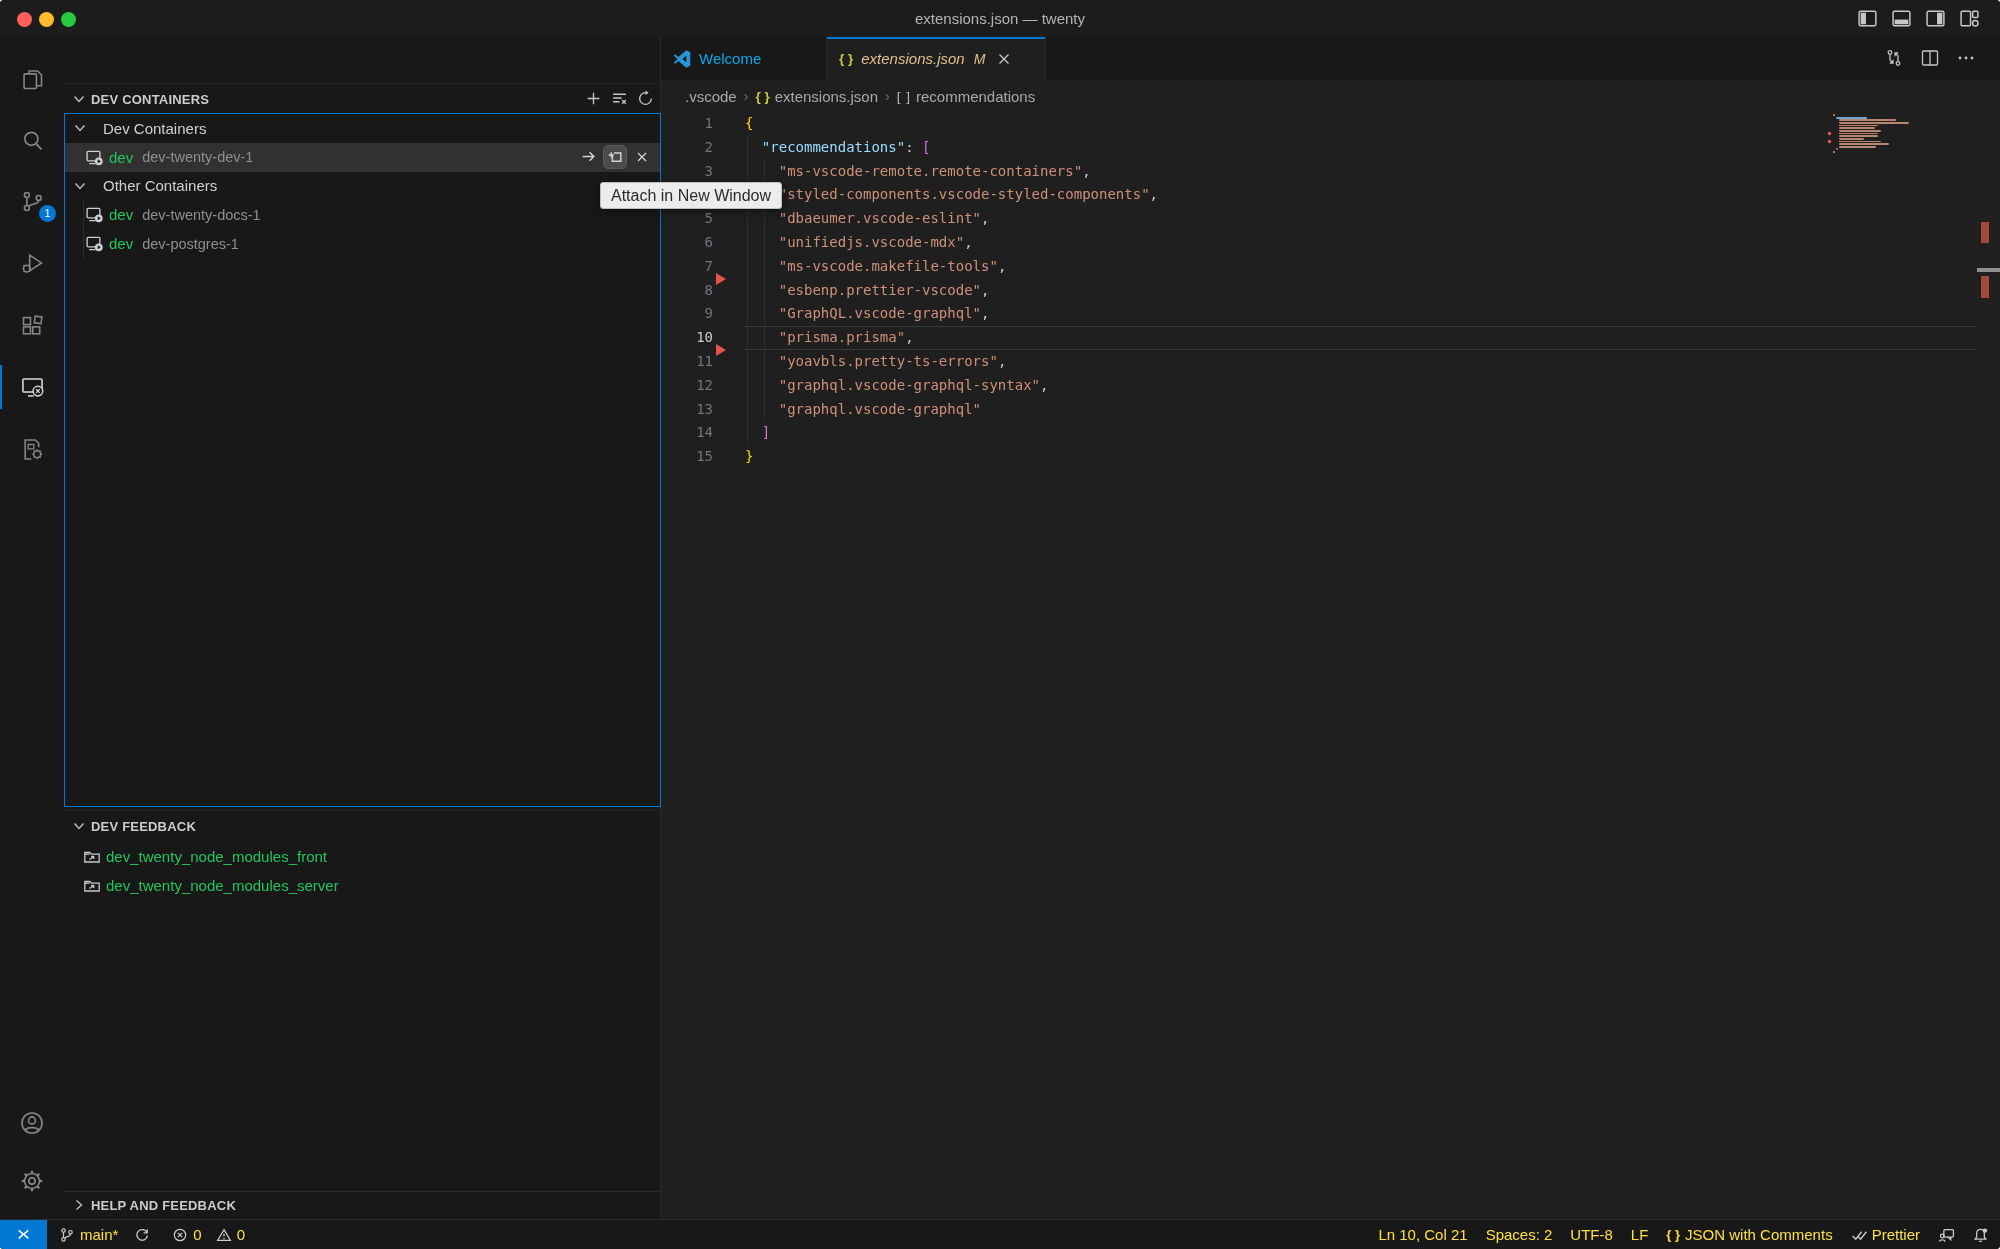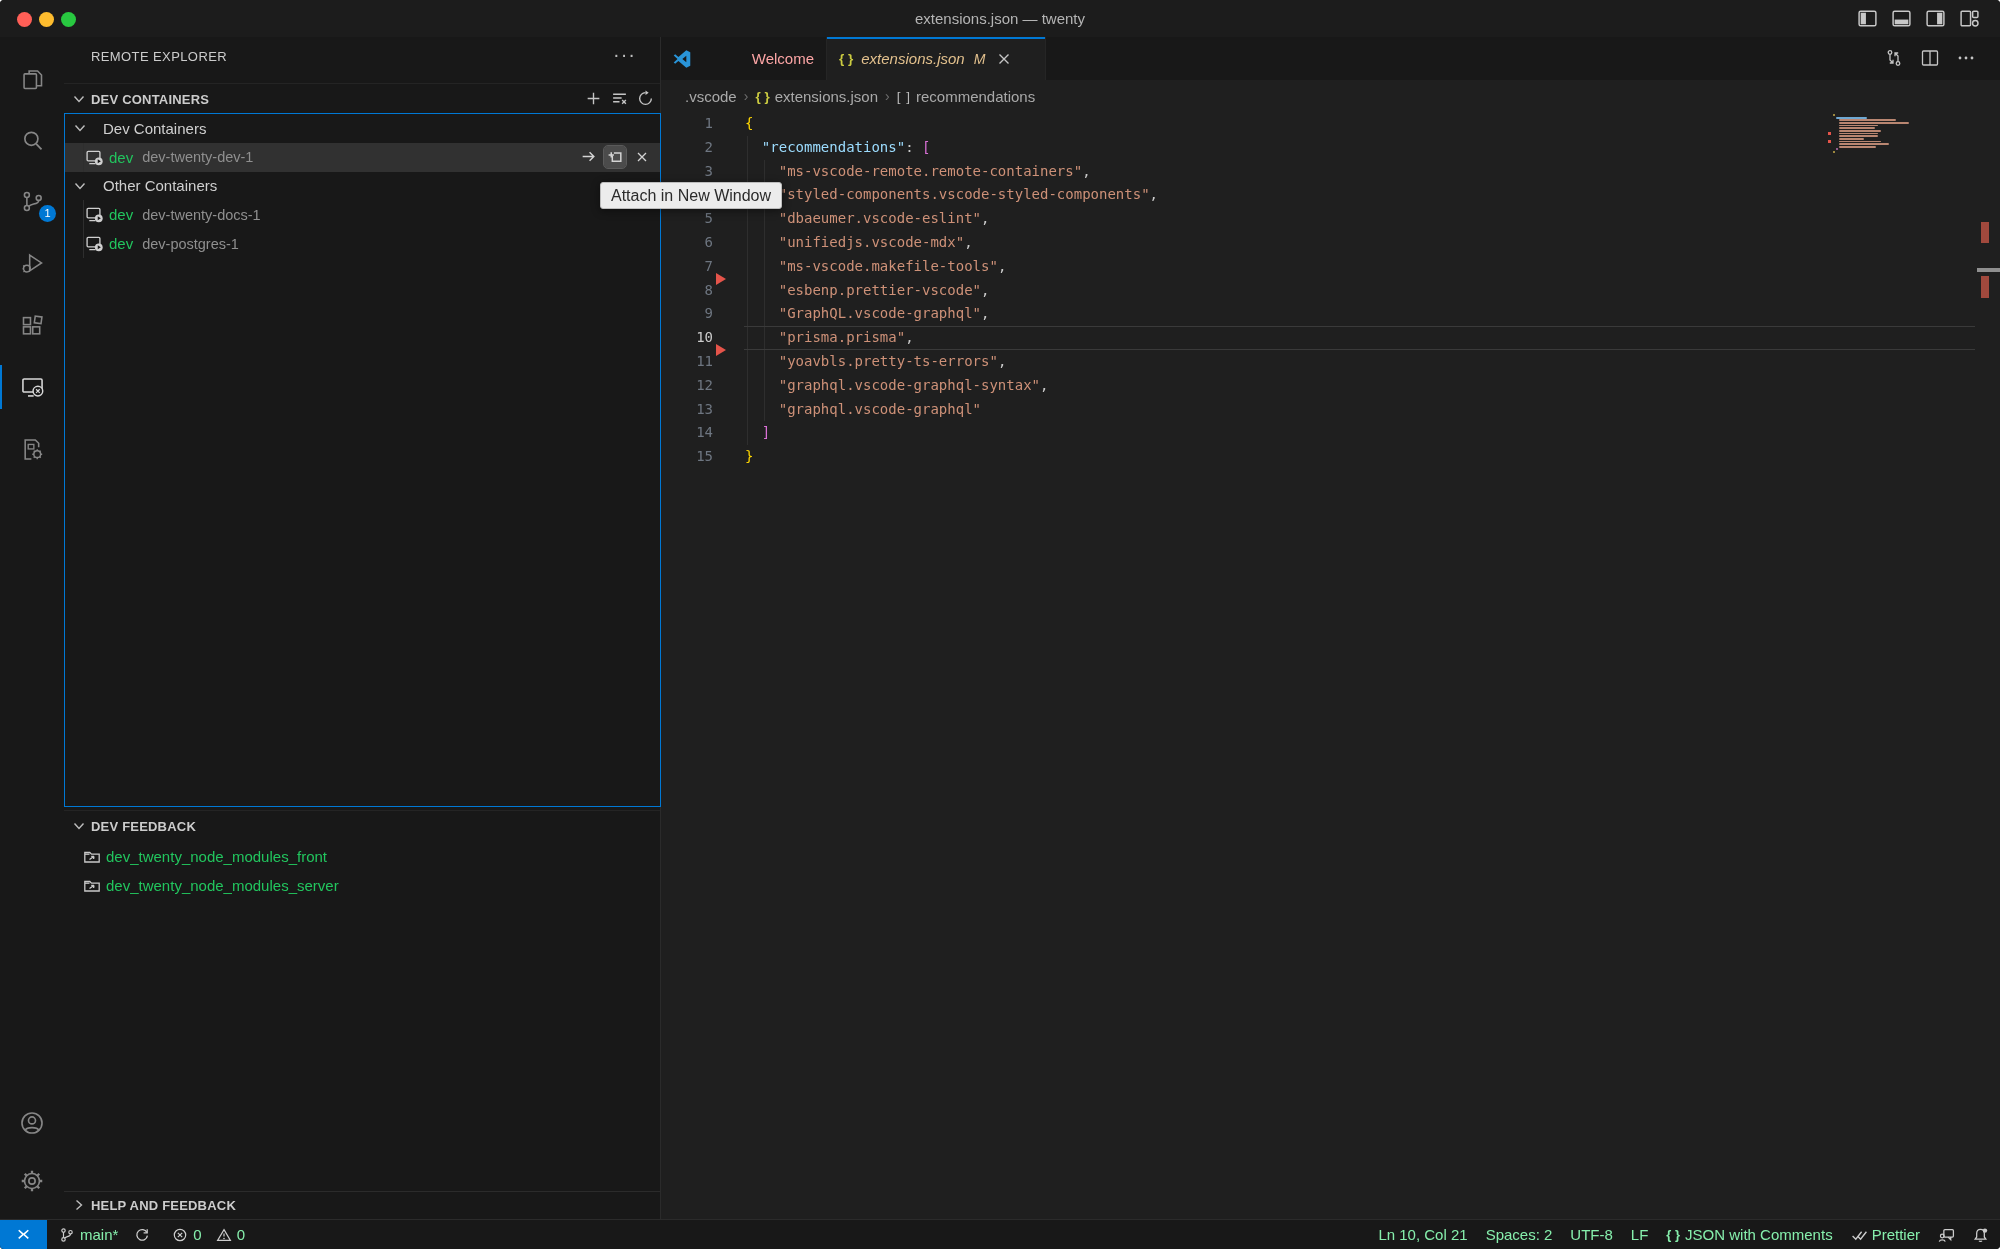--- a/index.html
+++ b/index.html
@@ -54,21 +54,21 @@
   #sect-help{border-top:1px solid #2b2b2b;}
 
   
   #tooltip{position:absolute;left:600px;top:182px;height:27px;line-height:25px;padding:0 10px;background:#ececec;
     border:1px solid #bdbdbd;border-radius:3px;color:#2b2b2b;font-size:16px;box-shadow:0 2px 8px rgba(0,0,0,.45);z-index:50;}
 
   
   #editor{position:absolute;left:661px;top:37px;width:1339px;height:1182px;background:#1f1f1f;}
   #tabbar{position:absolute;left:0;top:0;width:100%;height:43px;background:#181818;}
   .tab{position:absolute;top:0;height:43px;display:flex;align-items:center;padding:0 12px;font-size:15px;}
-  #tab-welcome{left:0;width:166px;background:#181818;color:#fca5a5;border-right:1px solid #252525;justify-content:space-between;}
+  #tab-welcome{left:0;width:166px;background:#181818;color:#0ea5e9;border-right:1px solid #252525;}
   #tab-ext{left:166px;width:219px;background:#1f1f1f;color:#e2c08d;border-right:1px solid #252525;}
   #tab-ext::before{content:"";position:absolute;left:0;right:0;top:0;height:2px;background:#0078d4;}
   .tab .ticon{margin-right:8px;}
   #tab-ext .tlabel{font-style:italic;}
   #tab-ext .mbadge{margin-left:9px;font-size:14px;font-style:italic;}
   #tab-ext .tclose{margin-left:10px;width:18px;height:18px;color:#c5c5c5;}
   .ed-actions{position:absolute;right:24px;top:11px;display:flex;gap:16px;color:#c5c5c5;}
   .ed-actions .ic{width:20px;height:20px;}
 
   #breadcrumbs{position:absolute;left:0;top:43px;width:100%;height:32px;display:flex;align-items:center;
@@ -92,21 +92,21 @@
     border-top:6px solid transparent;border-bottom:6px solid transparent;}
   #minimap{position:absolute;left:1167px;top:2px;width:76px;height:46px;}
   .mm-bar{position:absolute;height:1.9px;border-radius:1px;}
   .mm-dot{position:absolute;left:0;width:3.4px;height:3.4px;background:#e5544a;}
   #oruler{position:absolute;left:1316px;top:0;width:23px;height:1107px;}
   .or-gray{position:absolute;left:0;width:23px;height:4px;top:156px;background:#8f8f8f;}
   .or-red{position:absolute;left:4px;width:8px;background:#a1493d;}
 
   
   #statusbar{position:absolute;left:0;top:1219px;width:2000px;height:30px;background:#181818;border-top:1px solid #2b2b2b;
-    font-size:15px;color:#86efac;display:flex;align-items:center;}
+    font-size:15px;color:#fde047;display:flex;align-items:center;}
   #remote-ind{width:47px;height:30px;background:#0078d4;color:#fff;display:flex;align-items:center;justify-content:center;flex:0 0 47px;}
   .sb-item{display:flex;align-items:center;gap:5px;padding:0 8px;height:30px;}
   .sb-item .ic{width:16px;height:16px;color:#cccccc;}
   #sb-right{margin-left:auto;display:flex;align-items:center;padding-right:8px;}
   #sb-right .sb-item{padding:0 9px;}
   .sb-spacer{width:4px;}
 </style>
 </head>
 <body>
 
@@ -227,24 +227,20 @@
             <circle cx="12" cy="12" r="6.4" fill="none" stroke="currentColor" stroke-width="1.4"></circle>
             <g stroke="currentColor" stroke-width="2">
               <path d="M12 3.2 V5.6 M12 18.4 V20.8 M3.2 12 H5.6 M18.4 12 H20.8 M5.8 5.8 L7.5 7.5 M16.5 16.5 L18.2 18.2 M18.2 5.8 L16.5 7.5 M7.5 16.5 L5.8 18.2"></path>
             </g>
           </svg>
         </span>
     </div>
   </div>
 
   <div id="sidebar">
-    <div id="pane-header">
-      <span id="pane-title">REMOTE EXPLORER</span>
-      <span class="more-dots" style="right:24px">···</span>
-    </div>
 
     <div class="sect-header" style="top:46px">
       <span class="chev">
           <svg viewBox="0 0 16 16" width="16" height="16">
             <path d="M3.5 5.5 L8 10.5 L12.5 5.5" fill="none" stroke="currentColor" stroke-width="1.4"></path>
           </svg>
         </span>
       <span class="sect-title">DEV CONTAINERS</span>
       <span class="sec-actions">
         <span class="ic">

